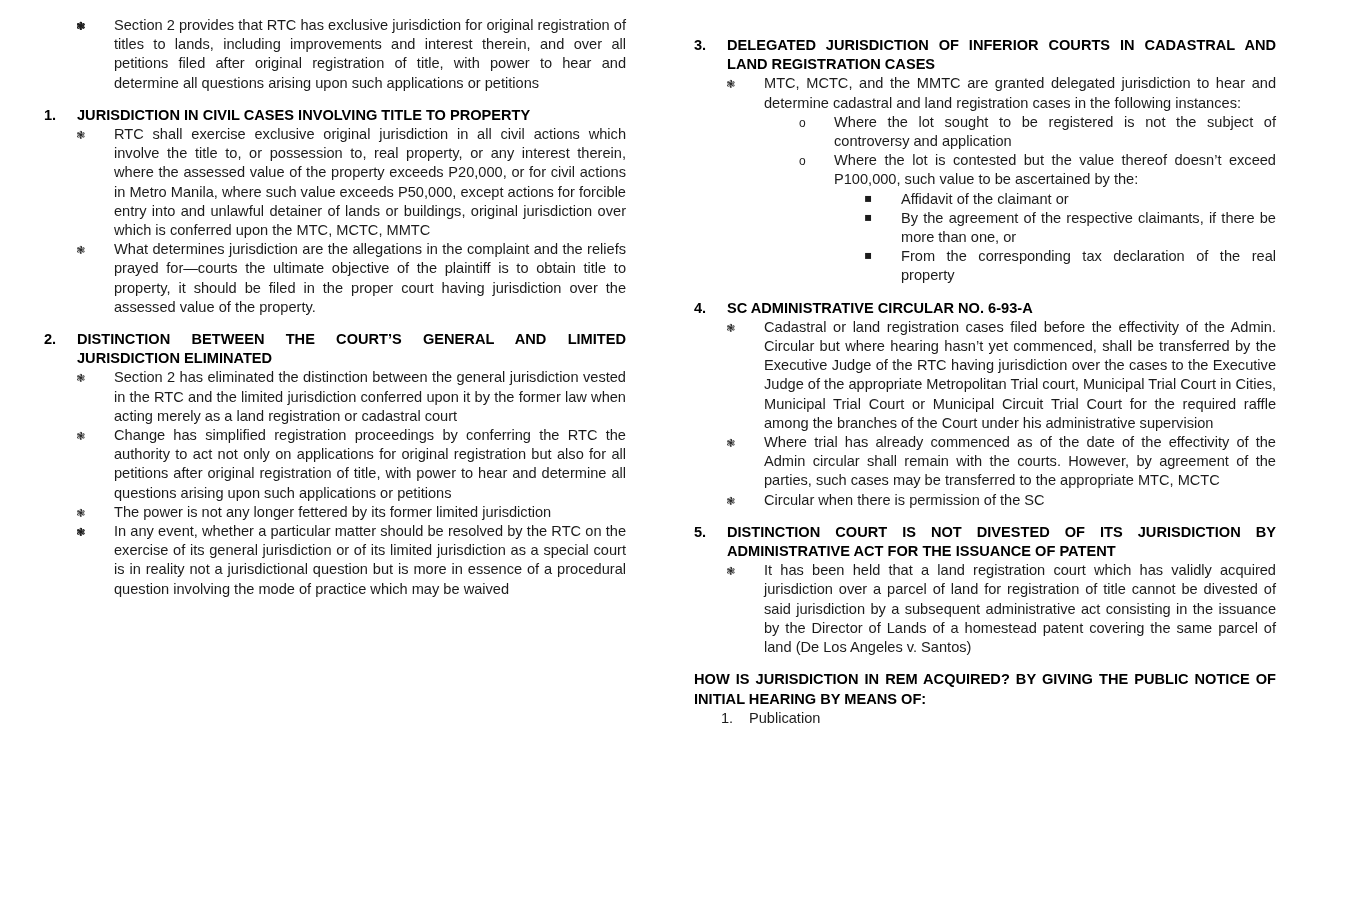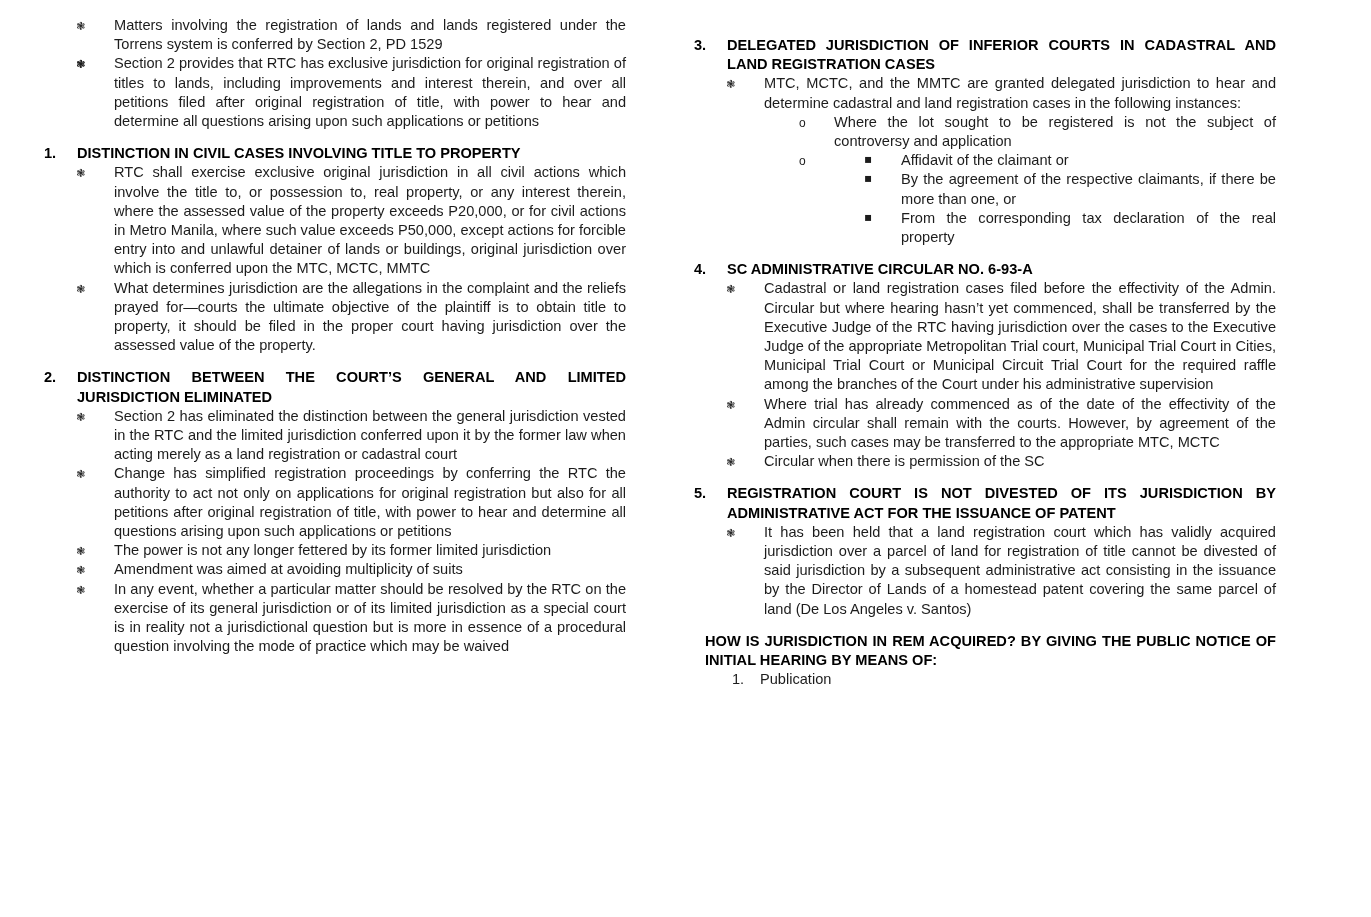--- a/index.html
+++ b/index.html
@@ -62,45 +62,44 @@
   .square-li > .marker {
     position: absolute; left: 170px; top: -1px;
     font-family: "DejaVu Sans", sans-serif;
     font-size: 12px; line-height: 19.2px;
   }
 
   
   .numplain-li { padding-left: 55px; }
   .numplain-li > .marker { position: absolute; left: 27px; top: 0; }
 
-  .closing { margin-top: 13px; margin-left: 11px; }
+  .closing { margin-top: 13px; }
 </style>
 </head>
 <body>
 
 <div class="page">
 
   <div class="col col-left">
 
     <div class="li bullet-li">
       <span class="marker">❃</span>
-      <span>Matters involving the registration of lands and lands registered under the Torrens system is conferred by Section 2, PD 1529</span>
     </div>
     <div class="li bullet-li">
       <span class="marker">❃</span>
     </div>
     <div class="li bullet-li">
       <span class="marker">❃</span>
       <span>Section 2 provides that RTC has exclusive jurisdiction for original registration of titles to lands, including improvements and interest therein, and over all petitions filed after original registration of title, with power to hear and determine all questions arising upon such applications or petitions</span>
     </div>
 
     <div class="section">
       <div class="li num-li heading">
         <span class="marker">1.</span>
-        <span>DISTINCTION IN CIVIL CASES INVOLVING TITLE TO PROPERTY</span>
+        <span>JURISDICTION IN CIVIL CASES INVOLVING TITLE TO PROPERTY</span>
       </div>
       <div class="li bullet-li">
         <span class="marker">❃</span>
         <span>RTC shall exercise exclusive original jurisdiction in all civil actions which involve the title to, or possession to, real property, or any interest therein, where the assessed value of the property exceeds P20,000, or for civil actions in Metro Manila, where such value exceeds P50,000, except actions for forcible entry into and unlawful detainer of lands or buildings, original jurisdiction over which is conferred upon the MTC, MCTC, MMTC</span>
       </div>
       <div class="li bullet-li">
         <span class="marker">❃</span>
         <span>What determines jurisdiction are the allegations in the complaint and the reliefs prayed for—courts the ultimate objective of the plaintiff is to obtain title to property, it should be filed in the proper court having jurisdiction over the assessed value of the property.</span>
       </div>
     </div>
@@ -117,21 +116,20 @@
       <div class="li bullet-li">
         <span class="marker">❃</span>
         <span>Change has simplified registration proceedings by conferring the RTC the authority to act not only on applications for original registration but also for all petitions after original registration of title, with power to hear and determine all questions arising upon such applications or petitions</span>
       </div>
       <div class="li bullet-li">
         <span class="marker">❃</span>
         <span>The power is not any longer fettered by its former limited jurisdiction</span>
       </div>
       <div class="li bullet-li">
         <span class="marker">❃</span>
-        <span>Amendment was aimed at avoiding multiplicity of suits</span>
       </div>
       <div class="li bullet-li">
         <span class="marker">❃</span>
         <span>In any event, whether a particular matter should be resolved by the RTC on the exercise of its general jurisdiction or of its limited jurisdiction as a special court is in reality not a jurisdictional question but is more in essence of a procedural question involving the mode of practice which may be waived</span>
       </div>
     </div>
 
   </div>
 
   <div class="col col-right">
@@ -144,20 +142,21 @@
       <div class="li bullet-li">
         <span class="marker">❃</span>
         <span>MTC, MCTC, and the MMTC are granted delegated jurisdiction to hear and determine cadastral and land registration cases in the following instances:</span>
       </div>
       <div class="li circle-li">
         <span class="marker">o</span>
         <span>Where the lot sought to be registered is not the subject of controversy and application</span>
       </div>
       <div class="li circle-li">
         <span class="marker">o</span>
+        <span>Where the lot is contested but the value thereof doesn’t exceed P100,000, such value to be ascertained by the:</span>
       </div>
       <div class="li square-li">
         <span class="marker">▪</span>
         <span>Affidavit of the claimant or</span>
       </div>
       <div class="li square-li">
         <span class="marker">▪</span>
         <span>By the agreement of the respective claimants, if there be more than one, or</span>
       </div>
       <div class="li square-li">
@@ -181,21 +180,21 @@
       </div>
       <div class="li bullet-li">
         <span class="marker">❃</span>
         <span>Circular when there is permission of the SC</span>
       </div>
     </div>
 
     <div class="section">
       <div class="li num-li heading">
         <span class="marker">5.</span>
-        <span>REGISTRATION COURT IS NOT DIVESTED OF ITS JURISDICTION BY ADMINISTRATIVE ACT FOR THE ISSUANCE OF PATENT</span>
+        <span>DISTINCTION COURT IS NOT DIVESTED OF ITS JURISDICTION BY ADMINISTRATIVE ACT FOR THE ISSUANCE OF PATENT</span>
       </div>
       <div class="li bullet-li">
         <span class="marker">❃</span>
         <span>It has been held that a land registration court which has validly acquired jurisdiction over a parcel of land for registration of title cannot be divested of said jurisdiction by a subsequent administrative act consisting in the issuance by the Director of Lands of a homestead patent covering the same parcel of land (De Los Angeles v. Santos)</span>
       </div>
     </div>
 
     <div class="closing">
       <div class="heading">HOW IS JURISDICTION IN REM ACQUIRED? BY GIVING THE PUBLIC NOTICE OF INITIAL HEARING BY MEANS OF:</div>
       <div class="li numplain-li">

